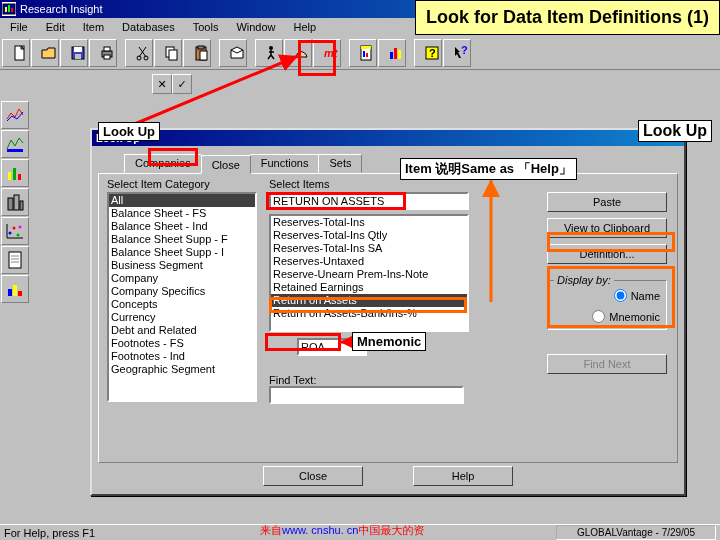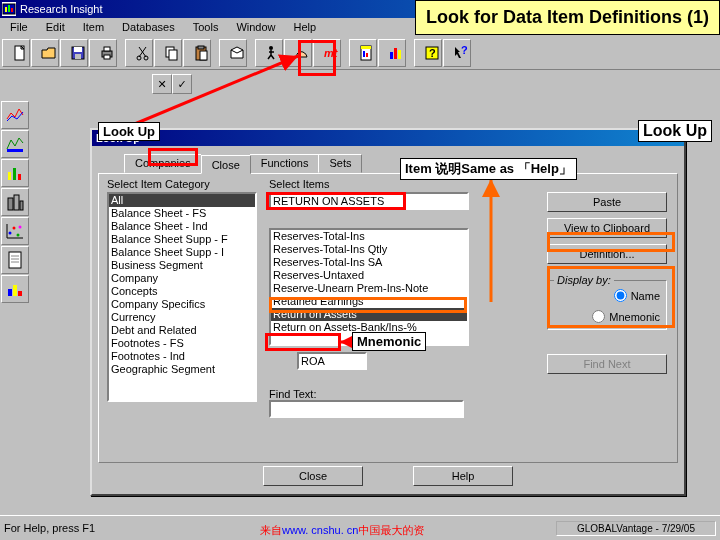--- a/index.html
+++ b/index.html
@@ -18,21 +18,21 @@
 .hl-big { position: absolute; top: 0; right: 0; background: #ffff99; border: 1px solid #000; padding: 6px 10px; font-size: 18px; font-weight: bold; z-index: 50; }
 
 .secondary-bar { background: #c0c0c0; padding: 2px 10px 2px 152px; height: 28px; display: flex; align-items: center; }
 .small-btn { width: 20px; height: 20px; background: #c0c0c0; border: 1px solid; border-color: #fff #808080 #808080 #fff; display: inline-flex; align-items: center; justify-content: center; font-size: 11px; }
 
 .workspace { position: absolute; top: 100px; left: 0; right: 0; bottom: 18px; background: #c0c0c0; }
 .side-toolbar { position: absolute; left: 0; top: 0; width: 32px; background: #c0c0c0; display: flex; flex-direction: column; gap: 1px; padding: 1px; }
 .side-btn { width: 28px; height: 28px; background: #c0c0c0; border: 1px solid; border-color: #fff #808080 #808080 #fff; display: flex; align-items: center; justify-content: center; }
 .side-btn svg { width: 20px; height: 20px; }
 
-.statusbar { position: absolute; bottom: 0; left: 0; right: 0; height: 25px; background: #c0c0c0; border-top: 1px solid #fff; display: flex; align-items: center; padding: 4px 4px; font-size: 11px; }
+.statusbar { position: absolute; bottom: 0; left: 0; right: 0; height: 16px; background: #c0c0c0; border-top: 1px solid #fff; display: flex; align-items: center; padding: 4px 4px; font-size: 11px; }
 .status-right { position: absolute; right: 4px; background: #c0c0c0; border: 1px inset #fff; padding: 1px 20px; font-size: 10px; }
 
 
 .dialog { position: absolute; left: 90px; top: 128px; width: 596px; height: 368px; background: #c0c0c0; border: 2px solid; border-color: #dfdfdf #404040 #404040 #dfdfdf; box-shadow: 1px 1px 0 #000; z-index: 20; }
 .dlg-title { background: linear-gradient(to right, #000080, #1084d0); color: #fff; height: 16px; display: flex; align-items: center; padding: 0 4px; font-weight: bold; }
 .dlg-body { padding: 4px 6px; position: relative; height: calc(100% - 16px); }
 
 .tabs { display: flex; margin-top: 4px; margin-left: 26px; }
 .tab { background: #c0c0c0; border: 1px solid; border-color: #fff #808080 transparent #fff; padding: 2px 10px; position: relative; margin-right: -1px; }
 .tab.active { background: #c0c0c0; border-bottom: 1px solid #c0c0c0; z-index: 2; top: 1px; padding-top: 3px; }
@@ -269,34 +269,34 @@
       <div style="position:absolute; left:8px; top:4px; width:150px;">
         <div>Select Item Category</div>
         <div class="sunken listbox" style="height:210px; margin-top:2px;">
           <div class="sel">All</div>
           <div>Balance Sheet - FS</div>
           <div>Balance Sheet - Ind</div>
           <div>Balance Sheet Supp - F</div>
           <div>Balance Sheet Supp - I</div>
           <div>Business Segment</div>
           <div>Company</div>
+          <div>Company Specifics</div>
           <div>Concepts</div>
-          <div>Company Specifics</div>
           <div>Currency</div>
           <div>Debt and Related</div>
           <div>Footnotes - FS</div>
           <div>Footnotes - Ind</div>
           <div>Geographic Segment</div>
         </div>
       </div>
 
       <div style="position:absolute; left:170px; top:4px; width:200px;">
         <div>Select Items</div>
         <div class="textbox" style="margin-top:2px;">RETURN ON ASSETS</div>
-        <div class="sunken listbox" style="height:118px; margin-top:18px;">
+        <div class="sunken listbox" style="height:118px; margin-top:4px;">
           <div>Reserves-Total-Ins</div>
           <div>Reserves-Total-Ins Qtly</div>
           <div>Reserves-Total-Ins SA</div>
           <div>Reserves-Untaxed</div>
           <div>Reserve-Unearn Prem-Ins-Note</div>
           <div>Retained Earnings</div>
           <div class="sel">Return on Assets</div>
           <div>Return on Assets-Bank/Ins-%</div>
         </div>
         <div class="textbox" style="margin-top:6px;width:70px;margin-left:28px;">ROA</div>

